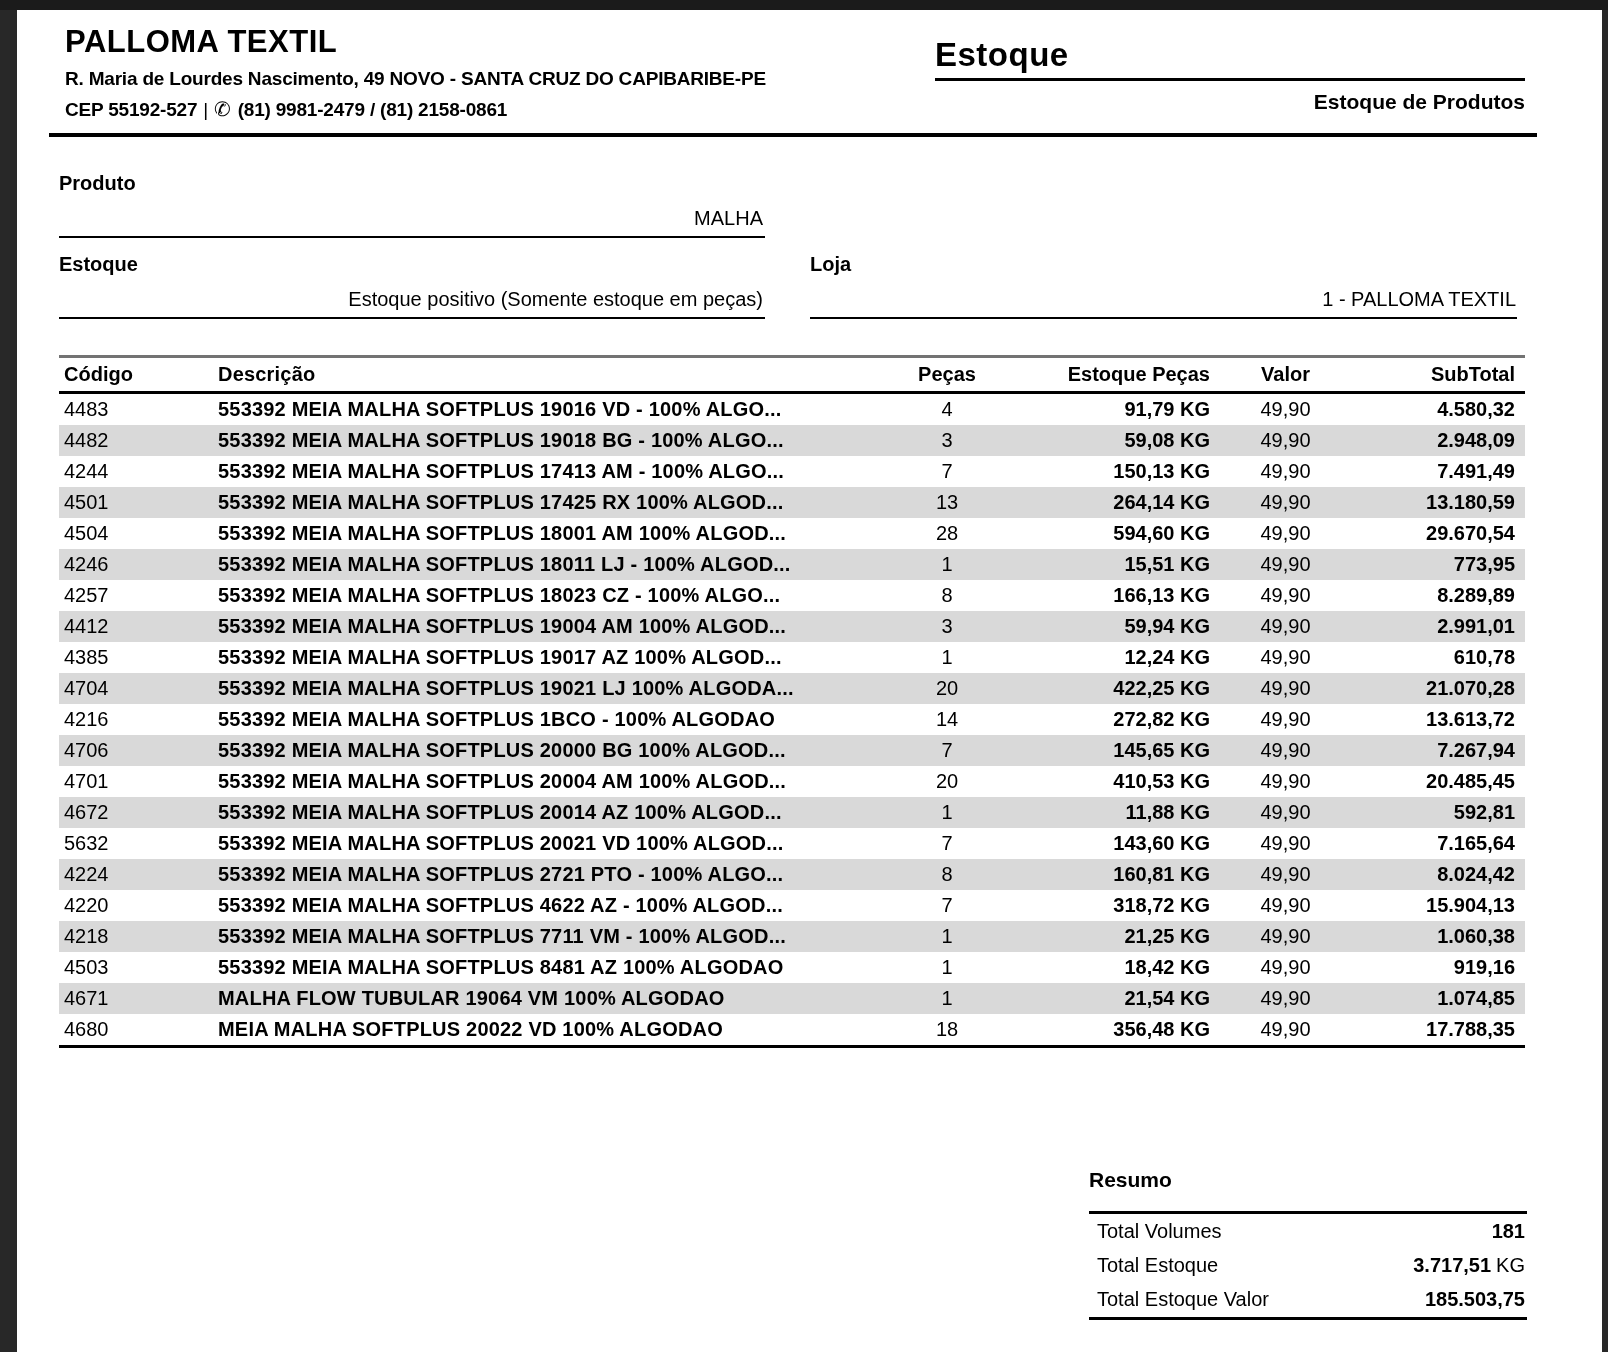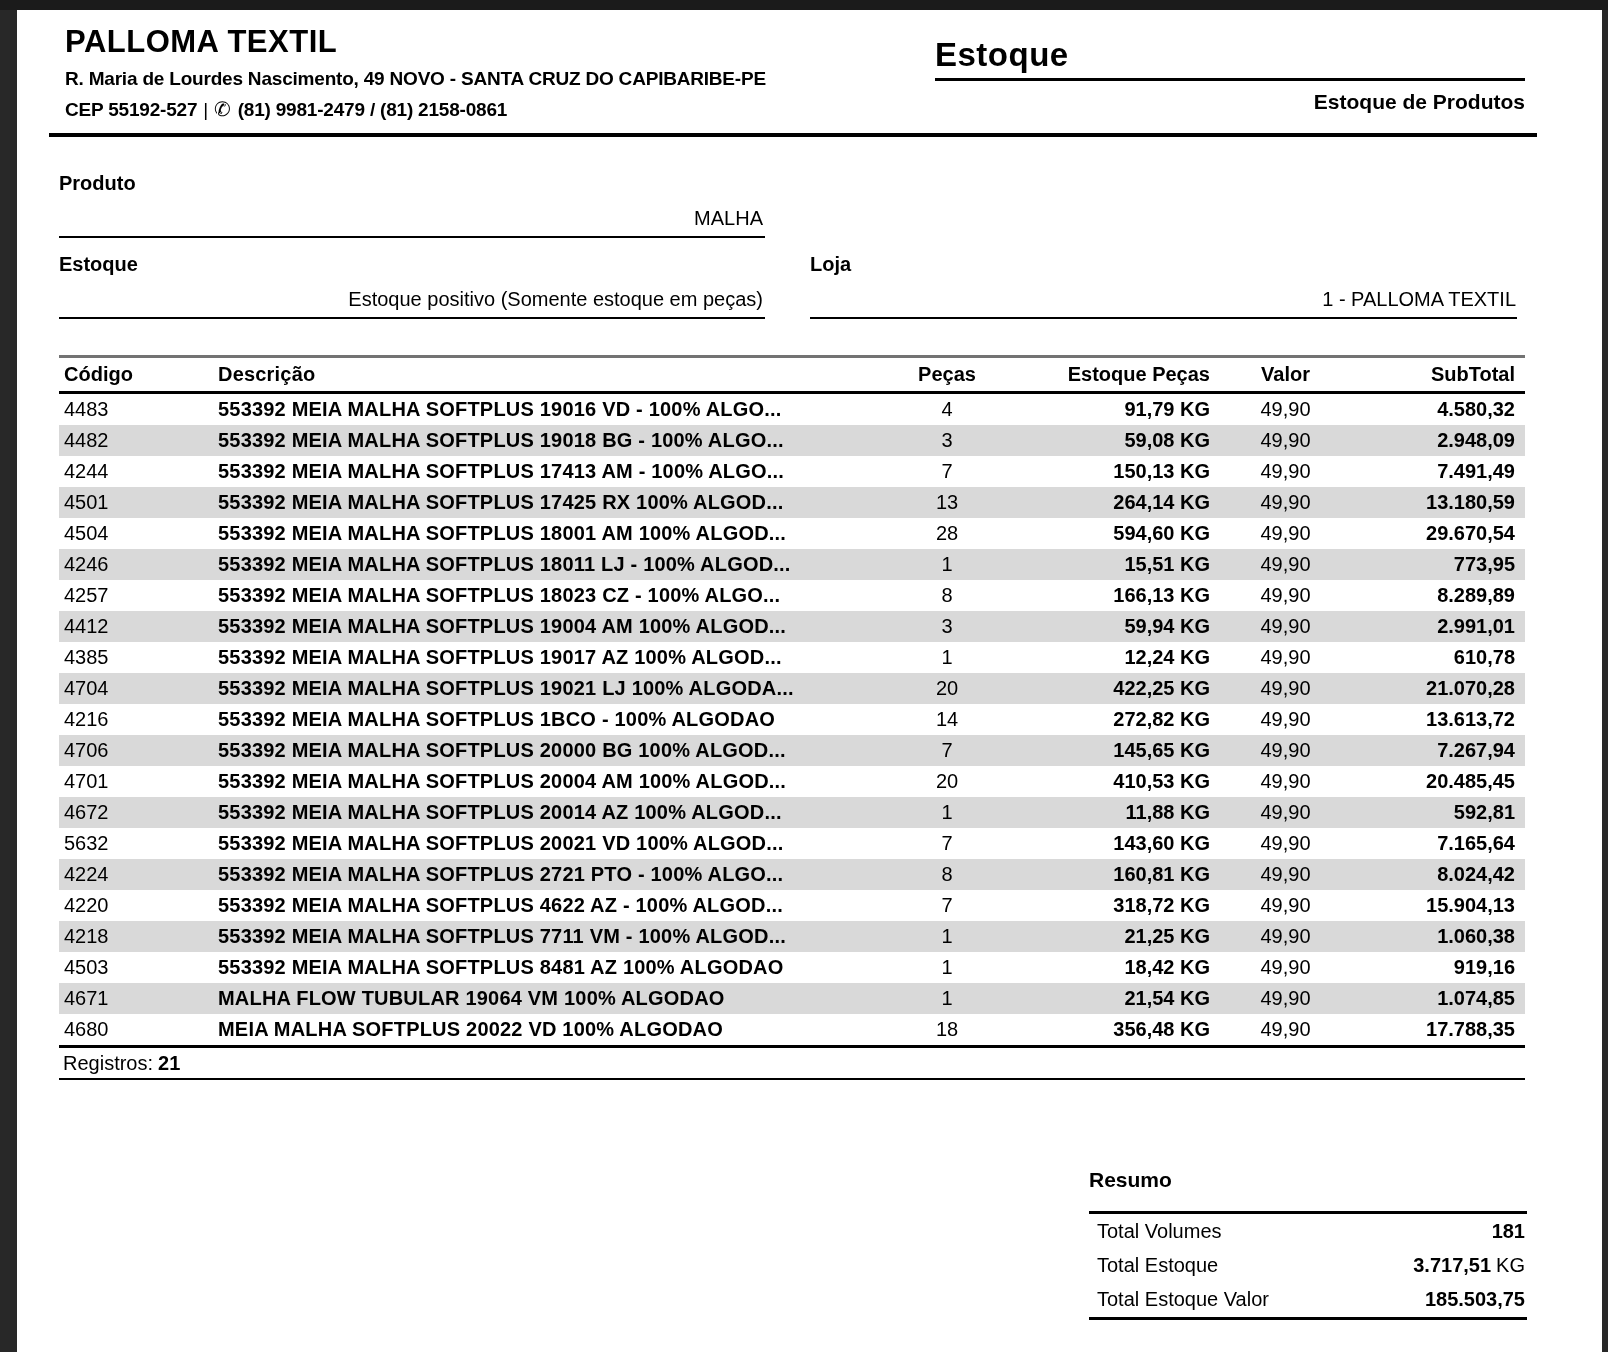--- a/index.html
+++ b/index.html
@@ -272,23 +272,20 @@
         </div>
         <div class="tgrid trow">
           <div class="cell codigo">4680</div>
           <div class="cell desc">MEIA MALHA SOFTPLUS 20022 VD 100% ALGODAO</div>
           <div class="cell pecas">18</div>
           <div class="cell est">356,48 KG</div>
           <div class="cell valor">49,90</div>
           <div class="cell sub">17.788,35</div>
         </div>
       </div>
-    <div class="registros">
-      <span>Registros:</span><b>21</b>
-    </div>
   </div>
 
   <div class="abs resumo-title">Resumo</div>
   <div class="abs summary-box">
     <div class="sumrow">
       <span>Total Volumes</span>
       <span><span class="sval">181</span></span>
     </div>
     <div class="sumrow">
       <span>Total Estoque</span>

